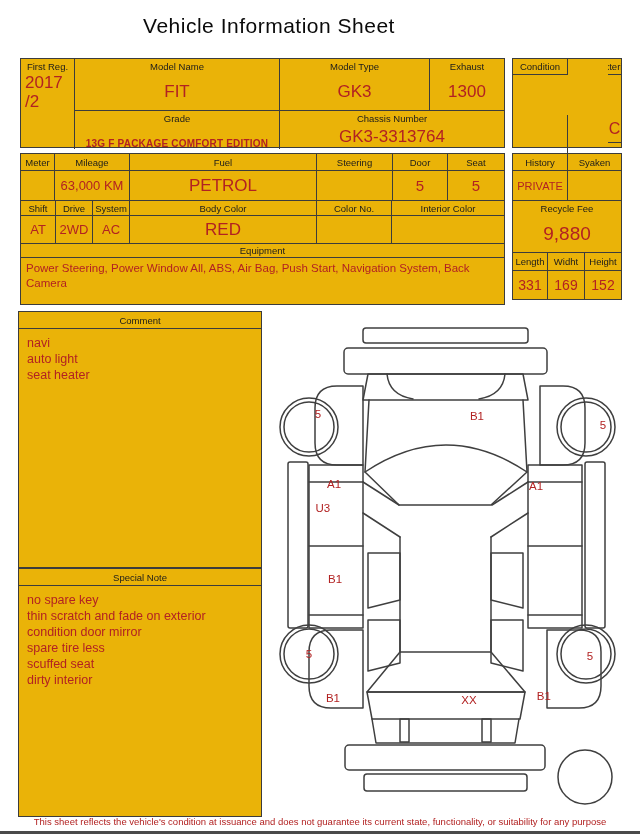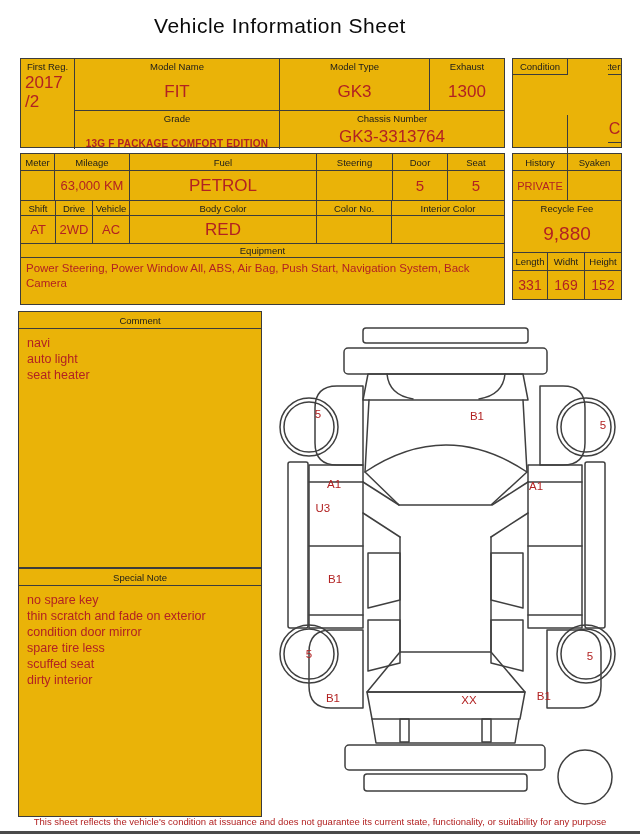--- a/index.html
+++ b/index.html
@@ -1,20 +1,20 @@
 <!DOCTYPE html>
 <html style="--accent: #b22222; --line: #3c3c3c;"><head>
 <meta charset="utf-8">
 <style>
   :root{ --accent:#b22222; --line:#3c3c3c; }
   html,body{margin:0;padding:0;background:#ffffff;}
   body{font-family:"Liberation Sans","DejaVu Sans",sans-serif;}
   .sheet{position:relative;width:640px;height:835px;background:#fff;overflow:hidden;}
   .abs{position:absolute;}
-  .title{left:16px;top:14px;width:528px;text-align:center;font-size:21px;color:#0a0a0a;letter-spacing:.5px;}
+  .title{left:5px;top:14px;width:528px;text-align:center;font-size:21px;color:#0a0a0a;letter-spacing:.5px;}
   .box{border:1px solid var(--line);box-sizing:border-box;background:#eab308;}
   .br{border-right:1px solid var(--line);}
   .bb{border-bottom:1px solid var(--line);}
   .cell{display:flex;flex-direction:column;box-sizing:border-box;min-width:0;}
   .cl{font-size:9.5px;line-height:12px;color:#1b1b1b;text-align:center;padding-top:2px;white-space:nowrap;overflow:hidden;}
   .cv{flex:1;display:flex;align-items:center;justify-content:center;color:var(--accent);text-align:center;}
   .fs17{font-size:17px;}
   .gridA{display:grid;grid-template-columns:54px 205px 150px 1fr;grid-template-rows:52px 1fr;height:100%;}
   .rowgrid{display:grid;box-sizing:border-box;}
   .hc{font-size:9.5px;color:#1b1b1b;text-align:center;box-sizing:border-box;display:flex;align-items:center;justify-content:center;white-space:nowrap;overflow:hidden;}
@@ -88,21 +88,21 @@
       <div class="vc br"></div>
       <div class="vc br" style="font-size:13px;">63,000 KM</div>
       <div class="vc br fs17">PETROL</div>
       <div class="vc br"></div>
       <div class="vc br" style="font-size:15px;">5</div>
       <div class="vc" style="font-size:15px;">5</div>
     </div>
     <div class="rowgrid" style="grid-template-columns:35px 37px 37px 187px 75px 1fr;height:15px;">
       <div class="hc br bb">Shift</div>
       <div class="hc br bb">Drive</div>
-      <div class="hc br bb">Vehicle</div>
+      <div class="hc br bb">System</div>
       <div class="hc br bb">Body Color</div>
       <div class="hc br bb">Color No.</div>
       <div class="hc bb">Interior Color</div>
     </div>
     <div class="rowgrid" style="grid-template-columns:35px 37px 37px 187px 75px 1fr;height:28px;border-bottom:1px solid var(--line);">
       <div class="vc br" style="font-size:13px;">AT</div>
       <div class="vc br" style="font-size:13px;">2WD</div>
       <div class="vc br" style="font-size:13px;">AC</div>
       <div class="vc br fs17">RED</div>
       <div class="vc br"></div>

